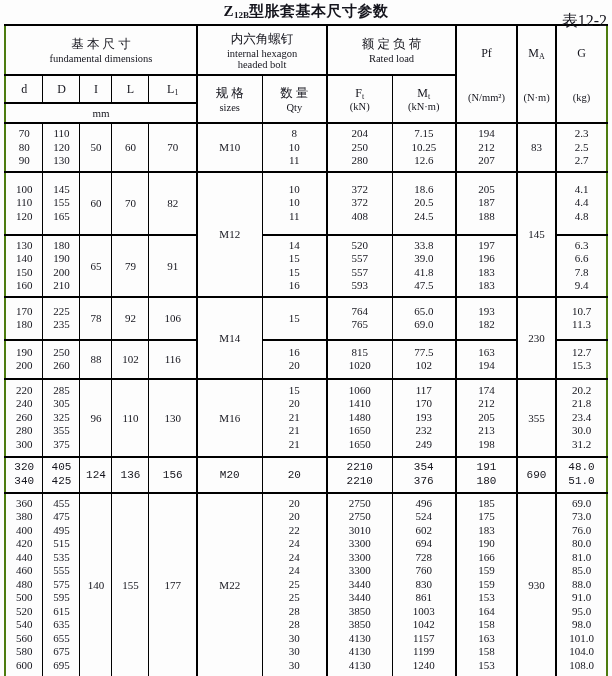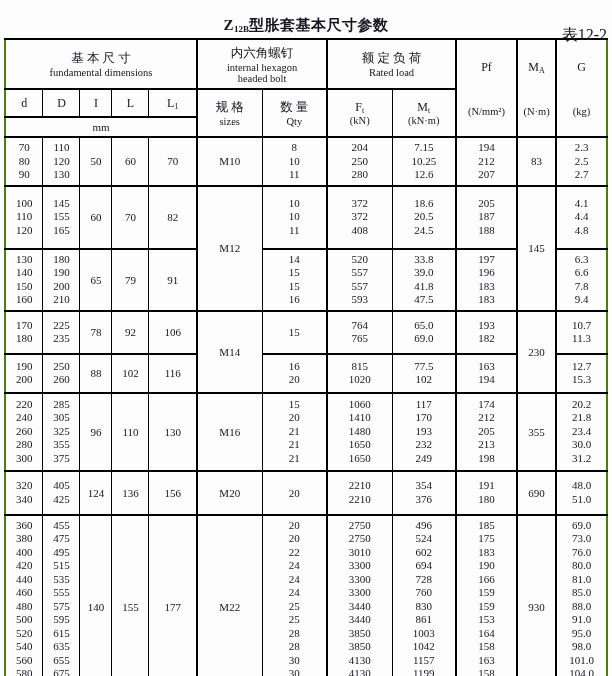--- a/index.html
+++ b/index.html
@@ -1,18 +1,18 @@
 <!DOCTYPE html>
 <html><head>
 <meta charset="utf-8">
 <style>
   html,body{margin:0;padding:0;}
   body{width:612px;height:676px;background:#fdfdfd;color:#15151d;
        font-family:"Liberation Serif","DejaVu Serif",serif;}
-  .page{width:612px;height:676px;position:relative;box-sizing:border-box;padding-top:16px;}
+  .page{width:612px;height:676px;position:relative;box-sizing:border-box;padding-top:2px;}
   .title-row{position:relative;height:22px;text-align:center;}
   .doc-title{font-size:15px;font-weight:bold;letter-spacing:.5px;}
   .doc-title sub{font-size:9px;font-weight:bold;vertical-align:-2px;letter-spacing:0;}
   .table-no{position:absolute;right:5px;top:9px;font-size:16px;font-weight:normal;}
   table{border-collapse:collapse;table-layout:fixed;width:602px;margin:0 auto;
         border:2px solid #4d7c0f;}
   th,td{border-left:1px solid #000;border-right:1px solid #000;
         border-top:2px solid #000;border-bottom:2px solid #000;
         padding:3px 0;text-align:center;vertical-align:middle;
         font-weight:normal;font-size:11px;}
@@ -22,21 +22,21 @@
   .sym{font-size:12px;}
   sub{font-size:8px;vertical-align:-2px;}
   .unit-gap{margin-top:31px;}
   tbody td div{line-height:13.5px;}
   tbody tr:nth-child(1){height:48px;}
   tbody tr:nth-child(2){height:63px;}
   tbody tr:nth-child(3){height:61px;}
   tbody tr:nth-child(4){height:43px;}
   tbody tr:nth-child(5){height:39px;}
   tbody tr:nth-child(6){height:78px;}
-  tbody tr:nth-child(7){height:44px;}
+  tbody tr:nth-child(7){height:36px;font-family:Liberation Mono, monospace;}
   tbody tr:nth-child(8){height:184px;}
 </style>
 </head>
 <body>
 
 <div class="page">
 
   <div class="title-row">
     <span class="doc-title"><span>Z</span><sub>12B</sub><span>型胀套基本尺寸参数</span></span>
     <span class="table-no">表12-2</span>

